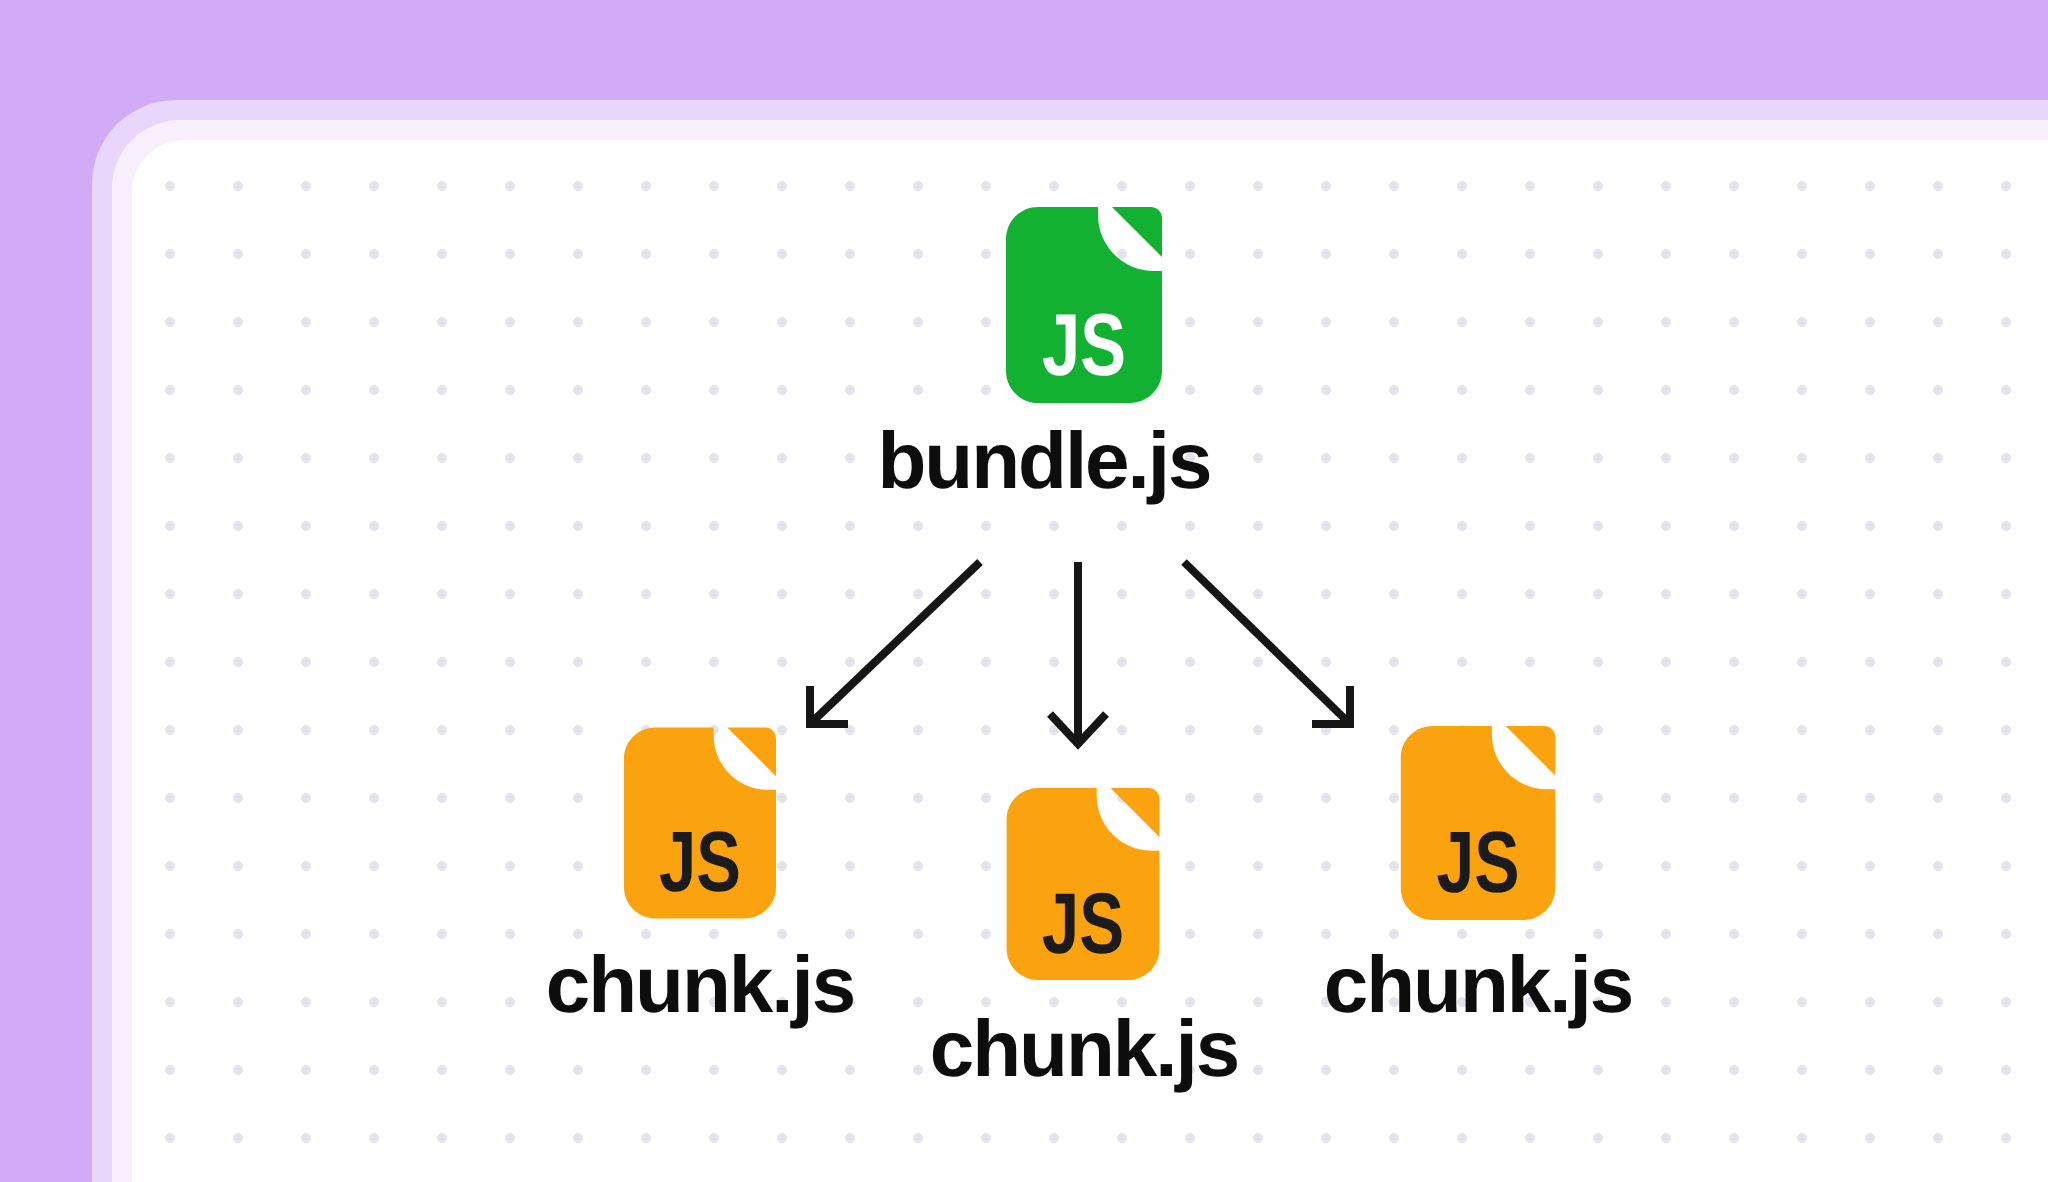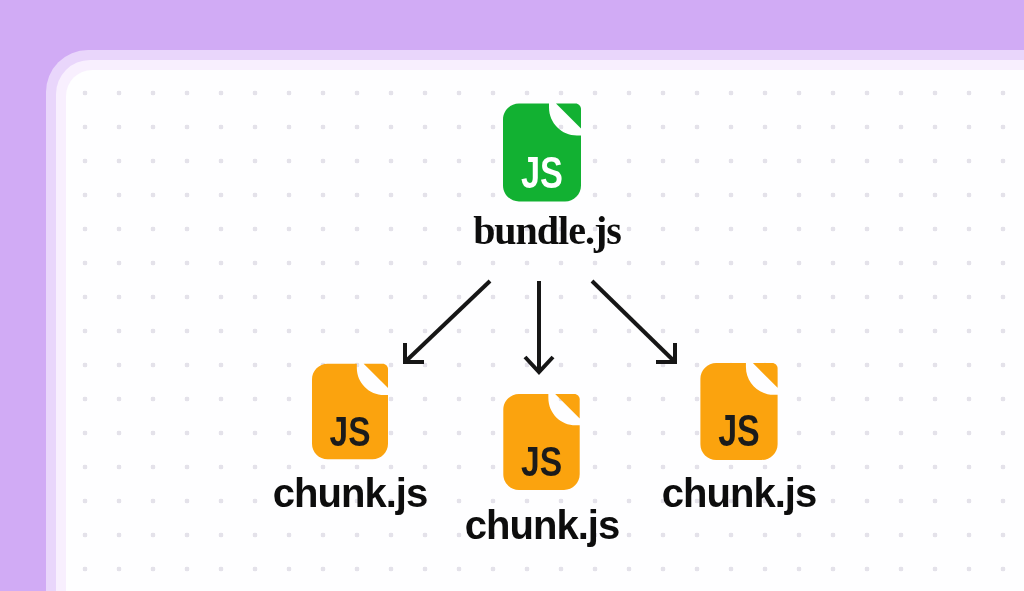--- a/index.html
+++ b/index.html
@@ -26,21 +26,21 @@
   .file-icon{position:absolute;display:block;}
   .file-icon text{
     font-family:"Liberation Sans","DejaVu Sans",sans-serif;
     font-weight:bold;
   }
   .node-label{
     position:absolute;width:300px;text-align:center;
     font-weight:bold;font-size:40px;line-height:40px;letter-spacing:-1px;
     color:#0d0d0d;white-space:nowrap;
   }
-  #label-bundle{left:397px;top:211px;font-family:Liberation Serif, serif;}
+  #label-bundle{left:372px;top:211px;}
   #label-chunk-left{left:200px;top:473px;}
   #label-chunk-middle{left:392px;top:505px;}
   #label-chunk-right{left:589px;top:473px;}
   #icon-bundle{left:503px;top:103px;width:78px;height:99px;}
   #icon-chunk-left{left:312px;top:363px;width:76px;height:97px;}
   #icon-chunk-middle{left:503px;top:394px;width:77px;height:96px;}
   #icon-chunk-right{left:700px;top:363px;width:78px;height:97px;}
   #arrows{position:absolute;left:380px;top:270px;width:320px;height:112px;}
 </style>
 </head>

